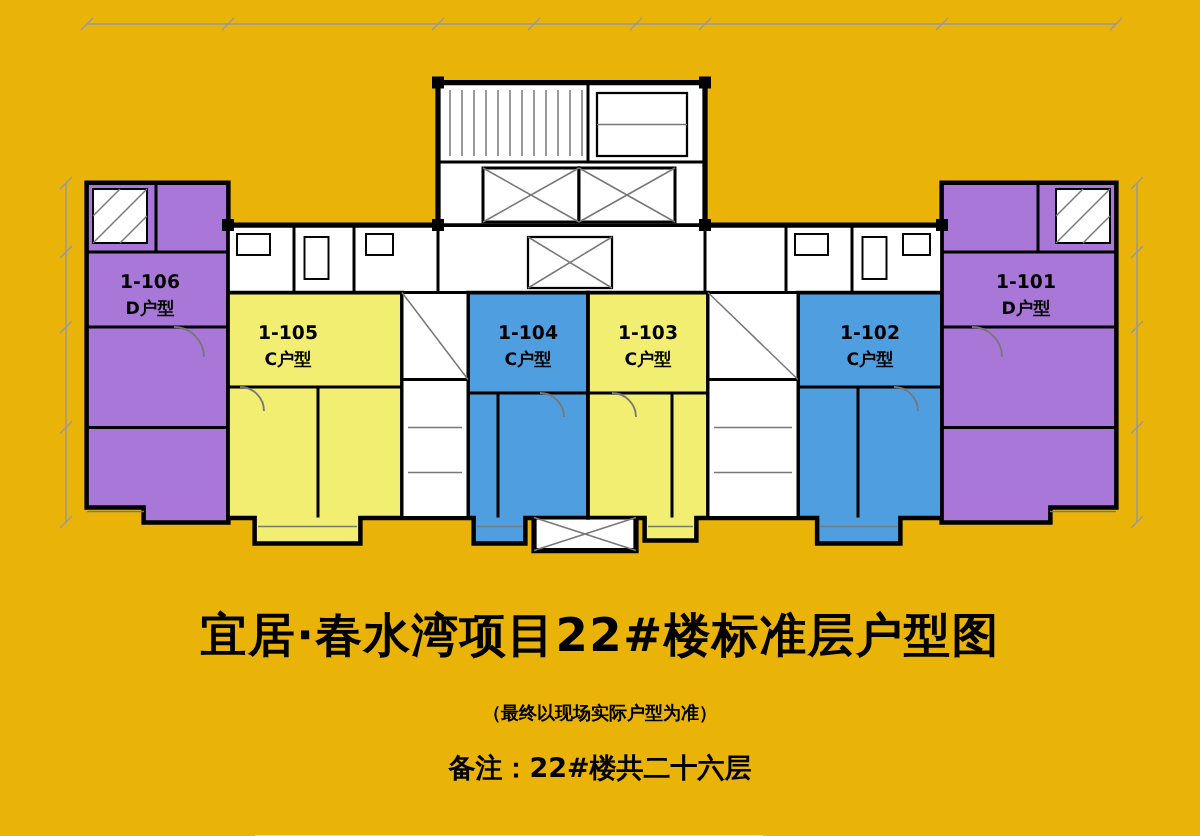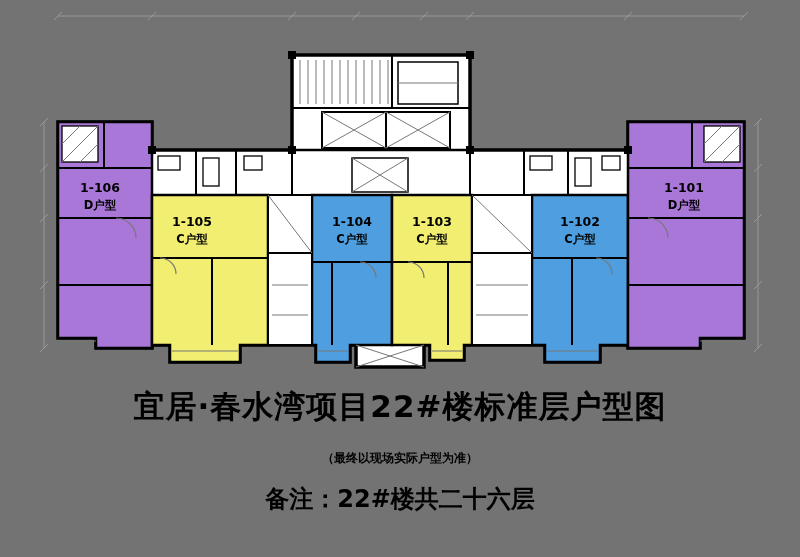--- a/index.html
+++ b/index.html
@@ -1,22 +1,22 @@
 <!DOCTYPE html>
 <html><head>
 <meta charset="utf-8">
 <style>
   html,body{margin:0;padding:0;background:#ffffff;}
-  .page{position:relative;width:800px;height:557px;background:#737373;overflow:hidden;
+  .page{position:relative;width:800px;height:557px;background:#eab308;overflow:hidden;
         font-family:"DejaVu Sans","Liberation Sans",sans-serif;}
   .plan-svg{position:absolute;top:0;left:0;}
-  .title-block{position:absolute;left:0;top:386px;width:800px;text-align:center;color:#000;}
+  .title-block{position:absolute;left:0;top:403px;width:800px;text-align:center;color:#000;}
   .main-title{font-size:31px;font-weight:bold;letter-spacing:1px;}
   .subtitle{font-size:12px;font-weight:bold;margin-top:22px;}
-  .note{font-size:24px;font-weight:bold;margin-top:16px;}
+  .note{font-size:18px;font-weight:bold;margin-top:16px;}
   text{font-family:"DejaVu Sans","Liberation Sans",sans-serif;font-weight:bold;fill:#000;}
 </style>
 </head>
 <body>
 
 <div class="page">
 
   <svg class="plan-svg" width="800" height="380" viewBox="0 0 800 380">
 
     <g stroke="#999999" stroke-width="1">

